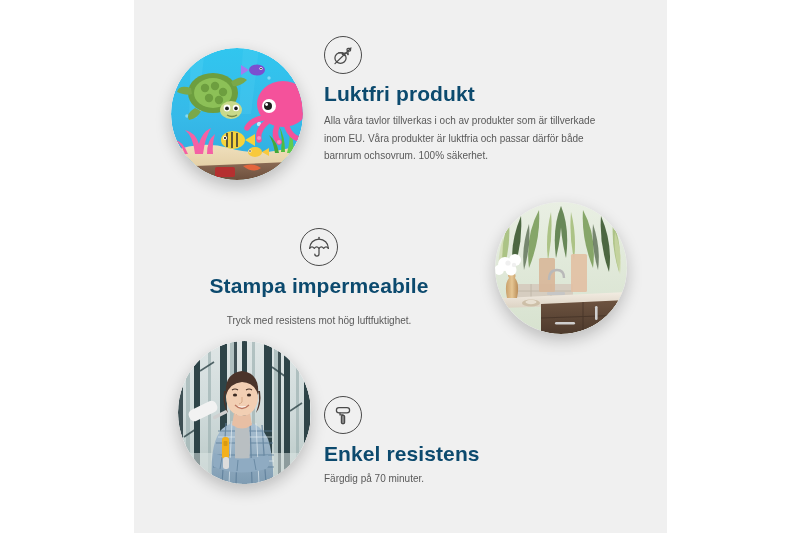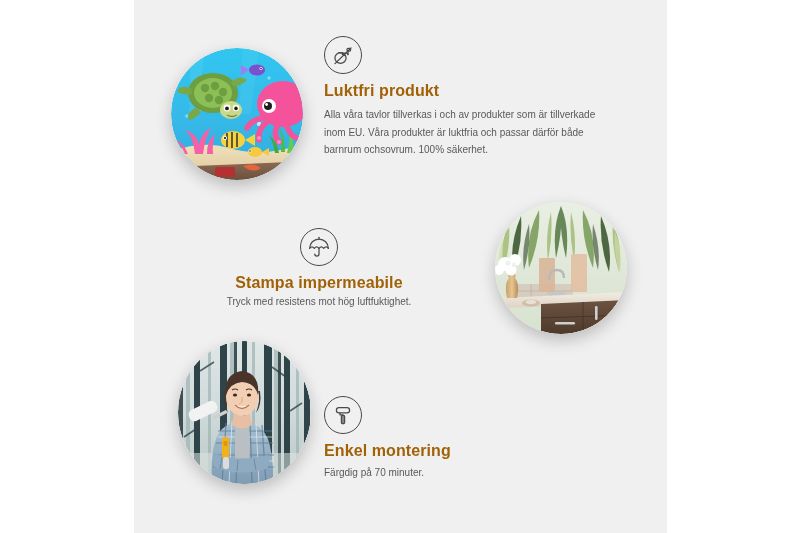--- a/index.html
+++ b/index.html
@@ -46,23 +46,23 @@
     height: 38px;
     border-radius: 50%;
     border: 1.4px solid #4a4a4a;
     box-sizing: border-box;
     display: flex;
     align-items: center;
     justify-content: center;
   }
 
   .feature-title {
-    font-size: 16px;
+    font-size: 21px;
     font-weight: bold;
-    color: #a16207;
+    color: #0c4a6e;
     letter-spacing: .1px;
     margin: 0;
     white-space: nowrap;
   }
 
   .feature-desc {
     font-size: 10px;
     line-height: 17.5px;
     color: #595959;
     margin: 0;
@@ -87,21 +87,21 @@
   #disc-sea   { left: 37px;  top: 48px;  width: 132px; height: 132px; }
   #feat-odour { left: 190px; top: 36px;  width: 310px; }
   #feat-odour .feature-title { margin-top: 8px; }
   #feat-odour .feature-desc  { margin-top: 6px; width: 292px; }
 
   
   #disc-bath  { left: 361px; top: 202px; width: 132px; height: 132px; }
   #feat-water { left: 20px;  top: 228px; width: 330px; text-align: center; }
   #feat-water .icon-wrap { display: flex; justify-content: center; }
   #feat-water .feature-title { margin-top: 8px; text-align: center; }
-  #feat-water .feature-desc  { margin-top: 1px; }
+  #feat-water .feature-desc  { margin-top: 14px; }
 
   
   #disc-painter { left: 44px;  top: 341px; width: 133px; height: 143px; }
   #feat-mount   { left: 190px; top: 396px; width: 300px; }
   #feat-mount .feature-title { margin-top: 8px; }
   #feat-mount .feature-desc  { margin-top: 4px; }
 </style>
 </head>
 <body>
 
@@ -475,18 +475,18 @@
     </div>
 
     <div class="feature feature-text" id="feat-mount">
       <div class="icon-badge">
         <svg width="24" height="24" viewBox="0 0 24 24" fill="none" stroke="#4a4a4a" stroke-width="1.25" stroke-linecap="round" stroke-linejoin="round">
           <rect x="5.4" y="4.6" width="13.2" height="5.2" rx="2.6"></rect>
           <path d="M9 9.8 v2.1 h3 v8.6"></path>
           <rect x="10.4" y="12.4" width="3.2" height="8.2" rx="1"></rect>
         </svg>
       </div>
-      <p class="feature-title">Enkel montering</p>
+      <p class="feature-title">Enkel resistens</p>
       <p class="feature-desc">Färgdig på 70 minuter.</p>
     </div>
 
   </div>
 </div>
 
 </body></html>

